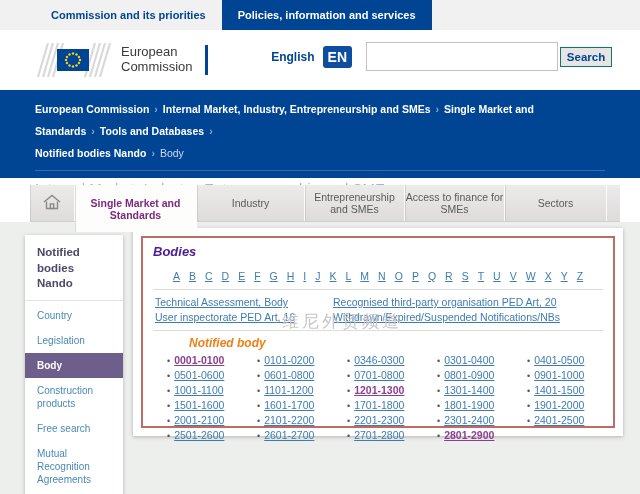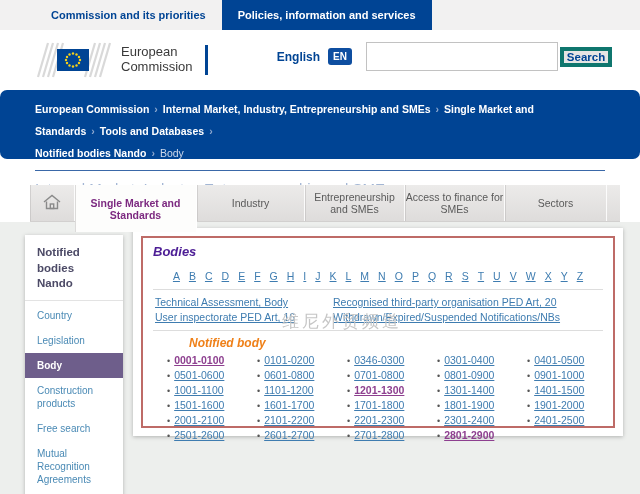--- a/index.html
+++ b/index.html
@@ -13,28 +13,28 @@
   .tb-tab.active::after { content:""; position:absolute; left:50%; bottom:-7px; margin-left:-7px;
     border:7px solid transparent; border-top:7px solid #004494; border-bottom:none; }
 
   
   .header { height:60px; background:#fff; position:relative; }
   .logo-wrap { position:absolute; left:35px; top:12px; display:flex; align-items:center; gap:8px; }
   .logo-txt { font-size:13px; color:#3a3a3a; line-height:1.15; }
   .logo-bar { width:3px; height:30px; background:#004494; margin-left:4px; }
   .hdr-right { position:absolute; right:28px; top:12px; display:flex; align-items:center; }
   .lang-label { font-size:12px; font-weight:bold; color:#004494; margin-right:8px; }
-  .en-badge { background:#0e4ea0; color:#fff; font-size:10px; font-weight:bold; border-radius:3px;
+  .en-badge { background:#0e4ea0; color:#fff; font-size:14px; font-weight:bold; border-radius:3px;
     padding:3px 5px; margin-right:14px; position:relative; }
   .search-input { width:192px; height:29px; border:1px solid #c2c2c2; font-size:12px; padding:0 8px; outline:none; }
-  .search-btn { width:52px; height:20px; background:#e6e5e4; border:4px solid #0f766e; margin-left:2px;
+  .search-btn { width:52px; height:20px; background:#e6e5e4; border:1px solid #0f766e; margin-left:2px;
     font-size:11.5px; font-weight:bold; color:#004494; cursor:pointer; }
 
   
-  .blueband { height:69px; background:#004494; padding:8px 35px 0 35px; position:relative;border-radius:7px; }
+  .blueband { height:88px; background:#004494; padding:8px 35px 0 35px; position:relative; }
   .crumbs { font-size:10.5px; color:#fff; line-height:2.1; }
   .crumb { color:#fff; font-weight:bold; text-decoration:none; cursor:pointer; }
   .crumb-sep { color:#8fa9cf; font-weight:bold; padding:0 5px; }
   .crumb-current { color:#cdd8ea; font-weight:normal; }
   .bb-divider { border:none; border-top:1px solid #3a68a8; margin:6px 0 9px 0; }
   .page-title { font-size:15px; color:#a3b6d4; font-weight:normal; }
 
   
   .navrow { position:absolute; left:30px; top:185px; width:590px; height:37px; display:flex;
     background:linear-gradient(#ecebea,#dedcdb); border-bottom:1px solid #d2d0cf; z-index:5; }

